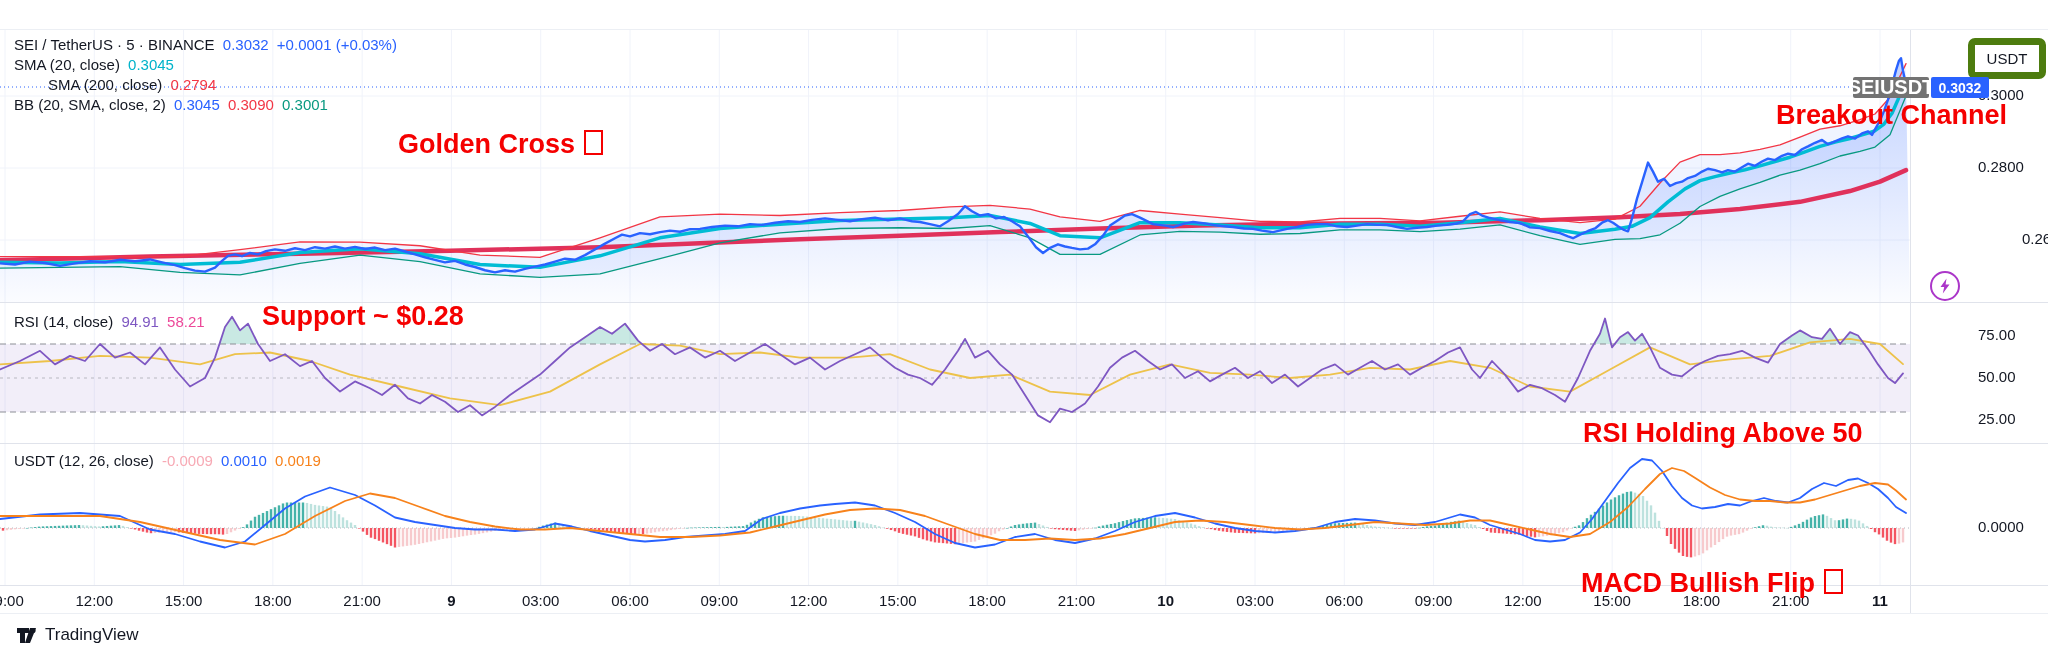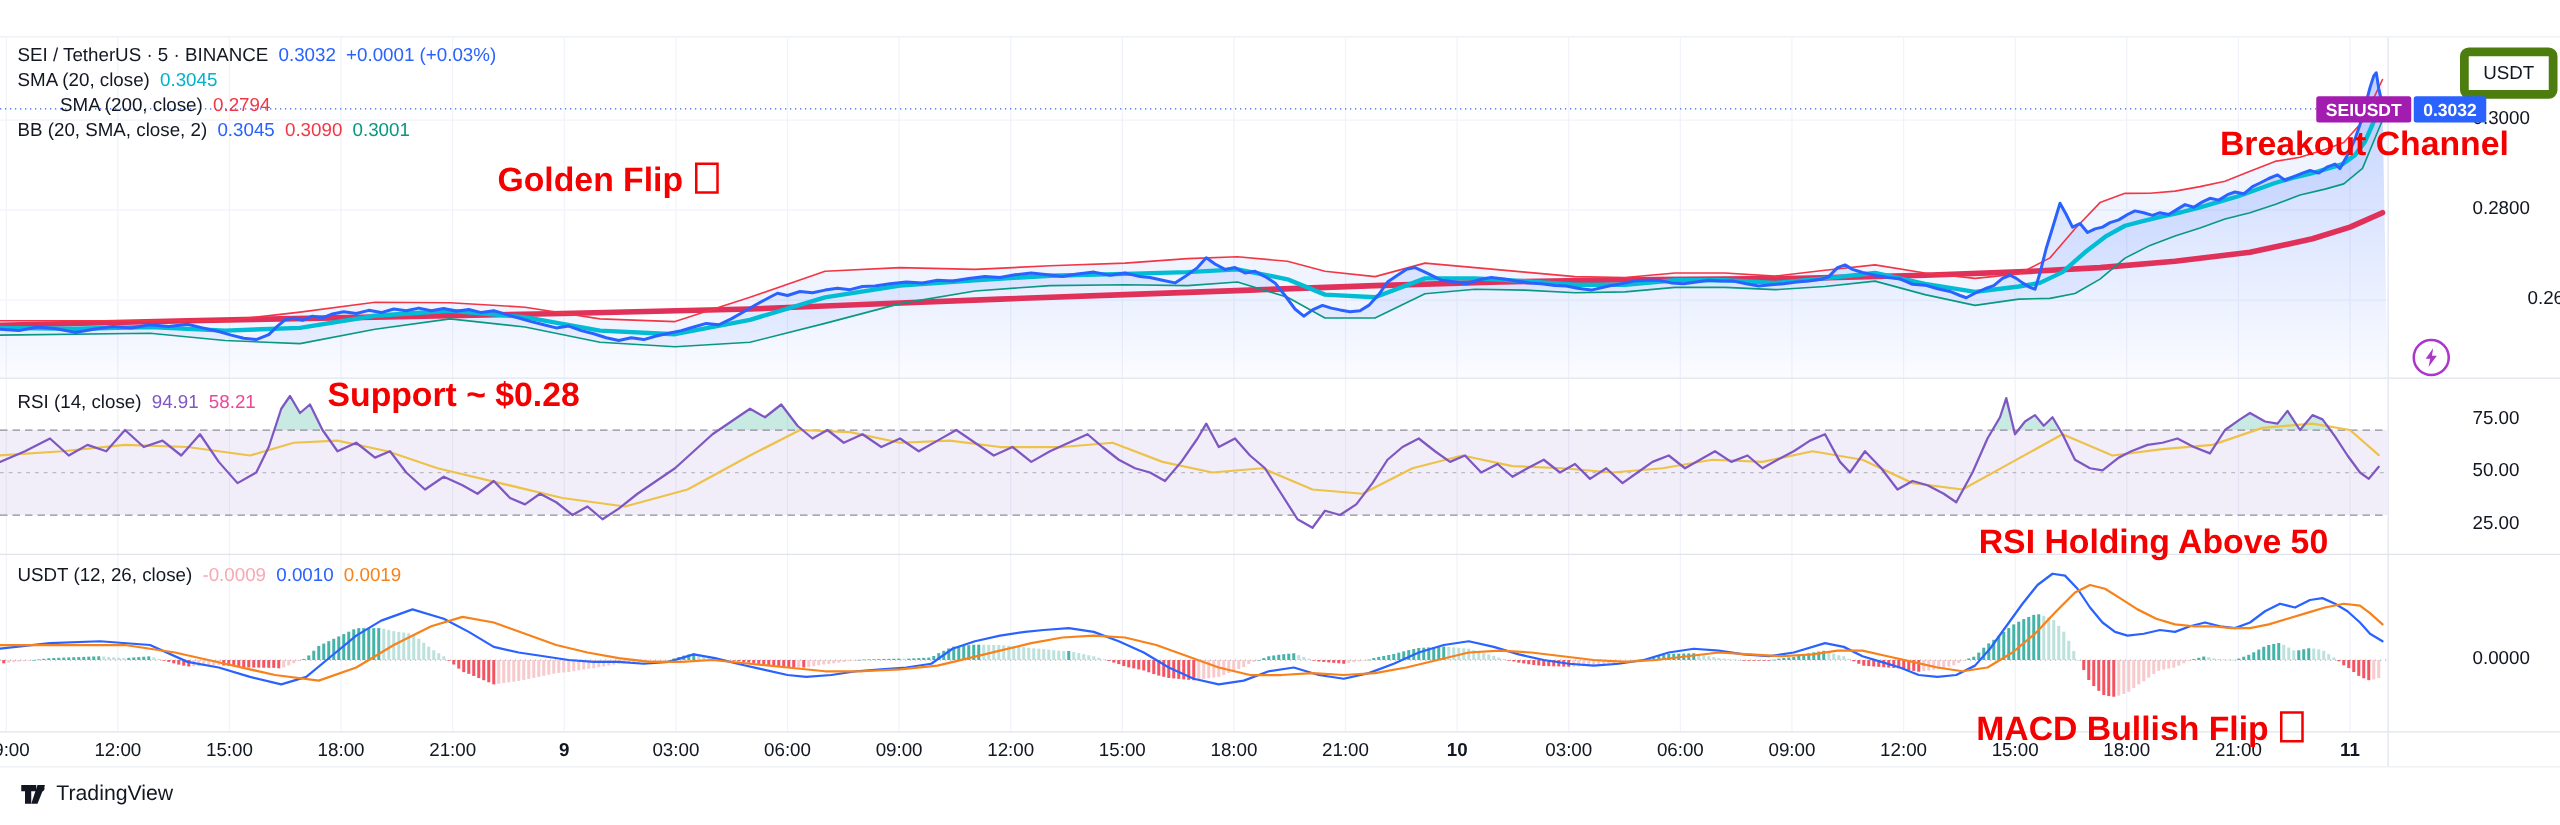--- a/index.html
+++ b/index.html
@@ -22,22 +22,22 @@
   .v-pink{color:#f7a9b4;}
   .v-orange{color:#f7821b;}
   .annotation{position:absolute;z-index:8;font-size:27px;font-weight:bold;color:#f50000;white-space:nowrap;}
   .tofu{display:inline-block;width:15px;height:21px;border:2.5px solid #f50000;margin-left:9px;vertical-align:-2px;}
   .axis-label{position:absolute;left:1978px;font-size:15px;color:#131722;z-index:2;}
   .time-label{position:absolute;top:592px;width:60px;margin-left:-30px;text-align:center;font-size:15px;color:#131722;}
   .time-label.bold{font-weight:bold;}
   .currency-btn{position:absolute;left:1957px;top:38px;width:64px;height:27px;border:7px solid #4d7c0f;
         border-radius:7px;background:#fff;z-index:7;display:flex;align-items:center;justify-content:center;
         font-size:15px;color:#131722;cursor:pointer;margin-left:11px;}
-  .badge-sym{position:absolute;left:1853px;top:77px;width:76px;height:21px;background:#a21caf;color:#fff;
-        font-size:14px;font-weight:bold;display:flex;align-items:center;justify-content:center;border-radius:2px;z-index:7;}
+  .badge-sym{position:absolute;left:1853px;top:77px;width:76px;height:21px;background:#737373;color:#fff;
+        font-size:20px;font-weight:bold;display:flex;align-items:center;justify-content:center;border-radius:2px;z-index:7;}
   .badge-val{position:absolute;left:1931px;top:77px;width:58px;height:21px;background:#2962ff;color:#fff;
         font-size:14px;font-weight:bold;display:flex;align-items:center;justify-content:center;border-radius:2px;z-index:7;}
   .bolt-btn{position:absolute;left:1930px;top:271px;width:30px;height:30px;border:2px solid #ab36c9;border-radius:50%;
         box-sizing:border-box;display:flex;align-items:center;justify-content:center;background:#fff;z-index:7;cursor:pointer;}
   .logo{position:absolute;left:16px;top:624px;display:flex;align-items:center;gap:7px;z-index:7;cursor:pointer;}
   .logo-text{font-size:17px;font-weight:400;color:#131722;text-align:center;}
 </style>
 </head>
 <body>
 
@@ -603,21 +603,21 @@
     <span class="v-gold">58.21</span>
   </div>
   <div class="legend" style="top:452px;">
     <span class="lg-title">USDT (12, 26, close)</span>
     <span class="v-pink">-0.0009</span>
     <span class="v-blue">0.0010</span>
     <span class="v-orange">0.0019</span>
   </div>
 
   <div class="annotation" style="left:398px;top:129px;">
-    <span>Golden Flip</span><span class="tofu"></span>
+    <span>Golden Cross</span><span class="tofu"></span>
   </div>
   <div class="annotation" style="left:1776px;top:100px;">
     <span>Breakout Channel</span>
   </div>
   <div class="annotation" style="left:262px;top:301px;">
     <span>Support ~ $0.28</span>
   </div>
   <div class="annotation" style="left:1583px;top:418px;">
     <span>RSI Holding Above 50</span>
   </div>

